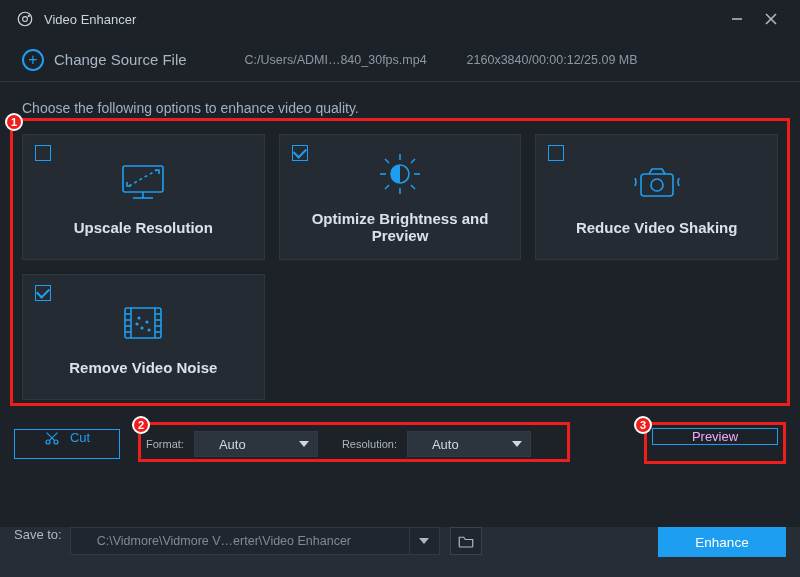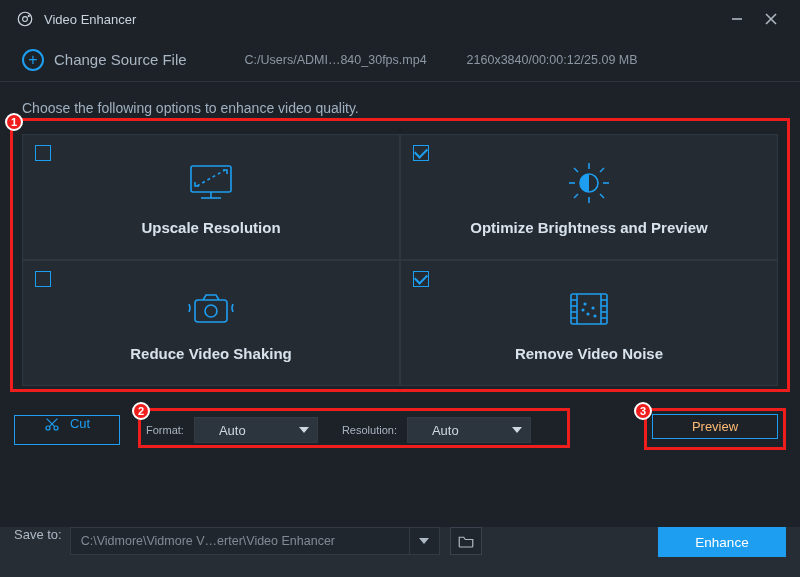--- a/index.html
+++ b/index.html
@@ -68,21 +68,22 @@
     position:absolute; border:3px solid #f01d1d; pointer-events:none;
   }
   .ann-badge {
     position:absolute; width:18px; height:18px; border-radius:50%;
     background:#f01d1d; color:#fff; font-size:11px; font-weight:bold;
     display:flex; align-items:center; justify-content:center;
     border:2px solid #fff; z-index:5; pointer-events:none;
   }
   .grid {
     display:grid;
-    grid-template-columns: 1fr 1fr;
+    grid-template-columns: 1fr 1fr 1fr;
+    gap: 14px;
   }
   .card {
     background:#242b33;
     border:1px solid #2e3740;
     height: 126px;
     position:relative;
     padding: 10px 12px 12px 12px;
     display:flex; flex-direction:column; align-items:center; justify-content:center;
   }
   .chk {
@@ -120,35 +121,35 @@
   .sel-label { color:#aab4c0; font-size:11px; }
   .sel {
     background:#2c343d; height:26px; width:124px;
     display:flex; align-items:center; justify-content:space-between;
     padding: 0 8px 0 24px; color:#cfd7e0; font-size:13px;
     border:1px solid #323a44;
   }
   .sel .tri { width:0;height:0;border-left:5px solid transparent;border-right:5px solid transparent;border-top:6px solid #cfd7e0;}
   .preview-btn {
     position:absolute; right:8px; top:4px;
-    width:126px; height:25px; border:1px solid #1e9ef0;
-    display:flex; align-items:center; justify-content:center;
-    color:#fdba74; font-size:13px; background:transparent;
+    width:126px; height:17px; border:1px solid #1e9ef0;
+    display:flex; align-items:center; justify-content:center;
+    color:#f0abfc; font-size:13px; background:transparent;
   }
 
   
   .bottom {
     position:absolute; left:0; right:0; bottom:0;
     height:50px; background:#262d34;
     display:flex; align-items:flex-start; padding: 0 14px;
   }
   .save-label { color:#aeb9c5; font-size:13px; margin-right:8px; }
   .path-box {
     flex:0 0 340px; height:28px; background:#1f262d; border:1px solid #323a44;
-    display:flex; align-items:center; padding:0 10px; color:#808b97; font-size:12.5px;
+    display:flex; align-items:center; padding:0 26px; color:#808b97; font-size:12.5px;
     overflow:hidden; white-space:nowrap;
   }
   .path-dd {
     width:30px; height:28px; background:#1f262d; border:1px solid #323a44; border-left:none;
     display:flex; align-items:center; justify-content:center;
   }
   .path-dd .tri { width:0;height:0;border-left:5px solid transparent;border-right:5px solid transparent;border-top:6px solid #aeb9c5;}
   .folder-btn {
     width:32px; height:28px; margin-left:10px;
     display:flex; align-items:center; justify-content:center;

